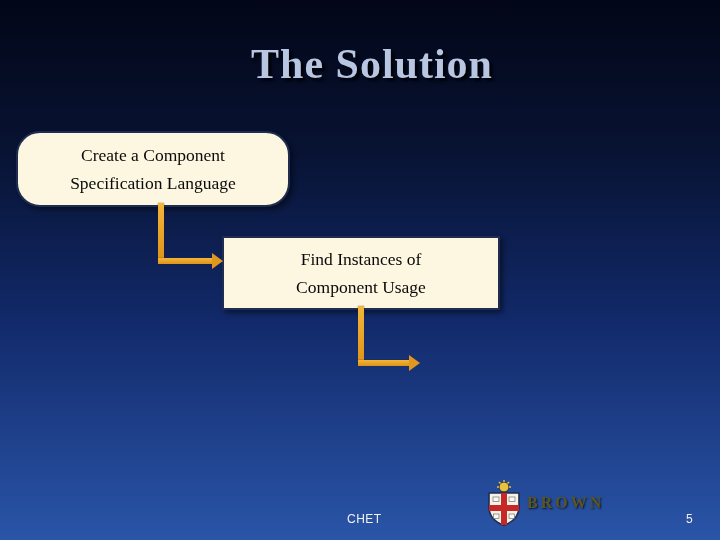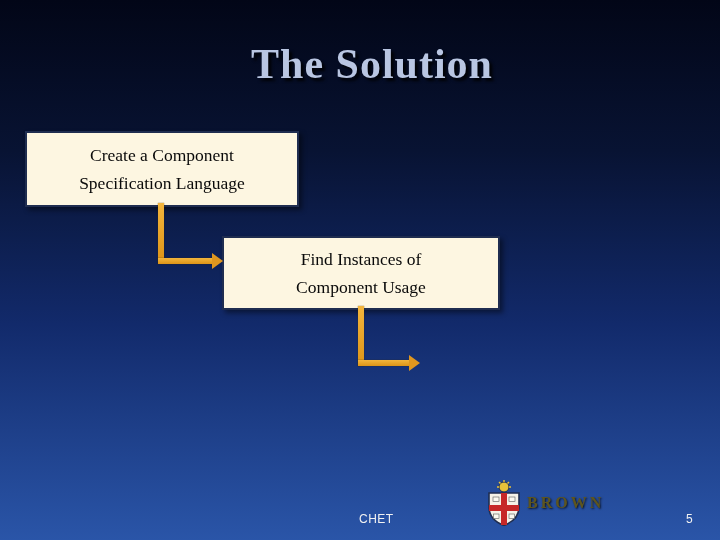--- a/index.html
+++ b/index.html
@@ -37,21 +37,21 @@
     align-items: center;
     justify-content: center;
     text-align: center;
   }
   .box-label {
     font-size: 17.5px;
     line-height: 28px;
     color: #0a0a0a;
     white-space: pre-line;
   }
-  .box1 { left: 25px;  top: 131px; width: 270px; height: 72px; }
+  .box1 { left: 16px;  top: 131px; width: 270px; height: 72px; border-radius: 24px; }
   .box2 { left: 222px; top: 236px; width: 274px; height: 70px; }
   .box3 { left: 420px; top: 330px; width: 276px; height: 74px; }
 
   .conn {
     position: absolute;
     background: linear-gradient(180deg, #f3b53c 0%, #dd9417 100%);
     box-shadow: 0 0 1px rgba(60,40,0,0.8);
   }
   .conn1-v { left: 158px; top: 203px; width: 6px; height: 60px; }
   .conn1-h { left: 158px; top: 258px; width: 56px; height: 6px; }
@@ -63,21 +63,21 @@
     height: 0;
     border-top: 8px solid transparent;
     border-bottom: 8px solid transparent;
     border-left: 11px solid #e0971f;
   }
   .arrow1 { left: 212px; top: 253px; }
   .arrow2 { left: 409px; top: 355px; }
 
   .footer-chet {
     position: absolute;
-    left: 359px;
+    left: 347px;
     top: 512px;
     font-family: "Liberation Sans", sans-serif;
     font-size: 12px;
     color: #f2f2f2;
     letter-spacing: 0.5px;
   }
   .page-number {
     position: absolute;
     left: 686px;
     top: 512px;

